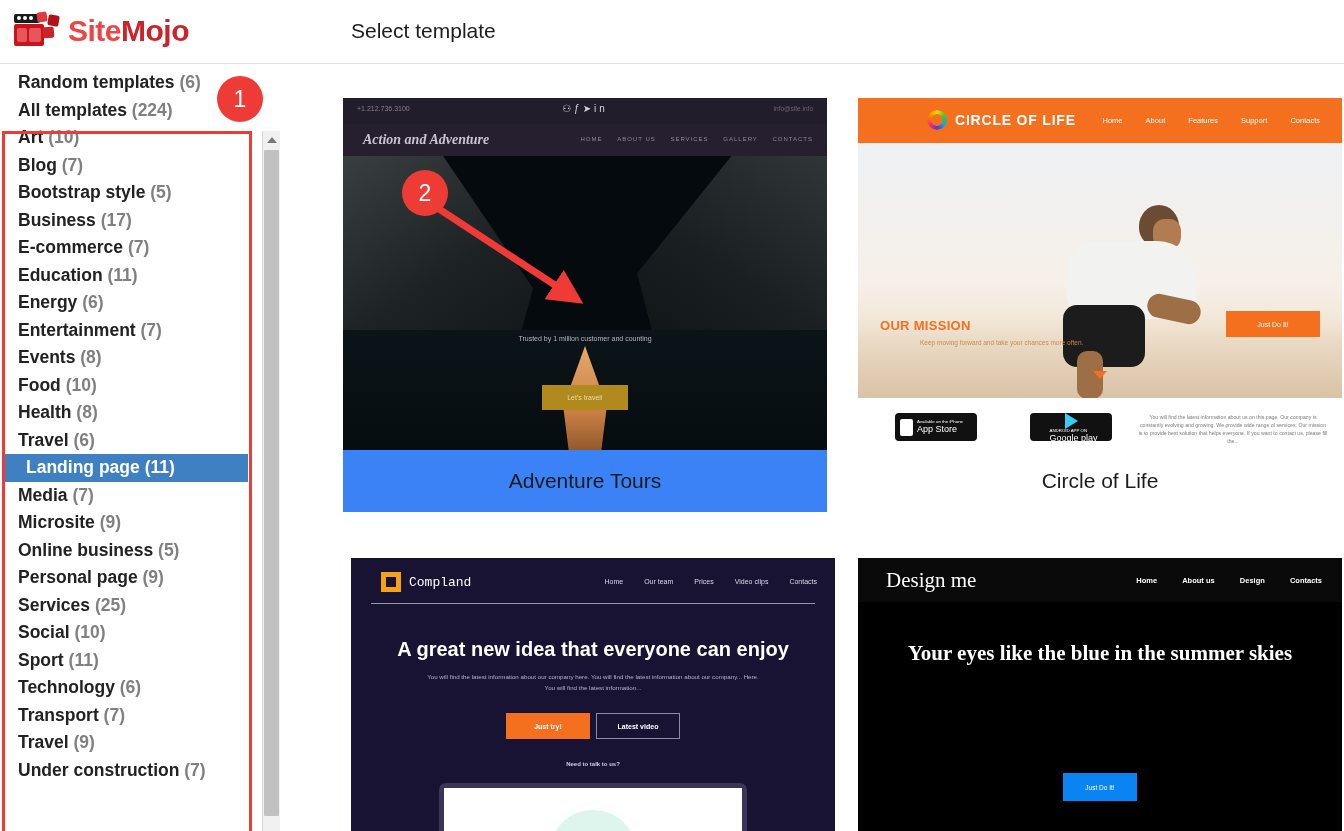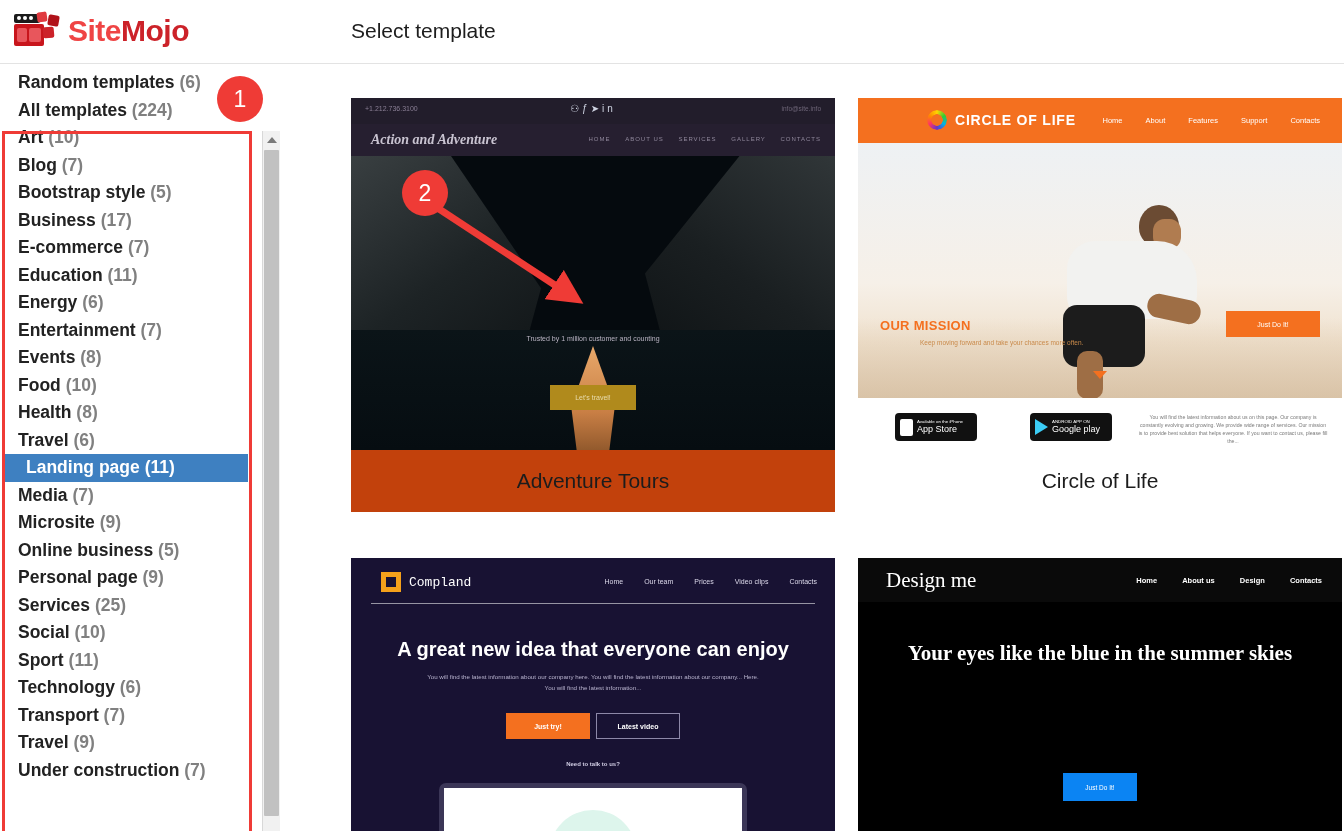--- a/index.html
+++ b/index.html
@@ -61,27 +61,27 @@
   .sb-arrow { width: 0; height: 0; border-left: 5px solid transparent; border-right: 5px solid transparent; }
   #sb-up .sb-arrow { border-bottom: 6px solid #7a7a7a; }
   #sb-thumb {
     position: absolute; left: 1px; top: 19px; width: 15px; height: 666px;
     background: #c1c1c1; border-radius: 1px;
   }
 
   
   #grid { position: absolute; left: 285px; top: 65px; width: 1059px; height: 766px; background: #fff; }
   .card { position: absolute; width: 484px; background: #ffffff; }
-  #card-0 { left: 66px; top: 33px; }
+  #card-0 { left: 58px; top: 33px; }
   #card-1 { left: 573px; top: 33px; }
   #card-2 { left: 66px; top: 493px; }
   #card-3 { left: 573px; top: 493px; }
   .thumb { position: relative; width: 484px; height: 352px; overflow: hidden; }
   .caption {
-    height: 62px; background: #c2410c; color: #1c1c1c;
+    height: 62px; background: #3b82f6; color: #1c1c1c;
     display: flex; align-items: center; justify-content: center;
     font-size: 21px;
   }
   .caption.plain { background: #ffffff; color: #1c1c1c; }
 
   
   .ms1 { width: 100%; height: 100%; background: #0d0f12; position: relative; }
   .ms1-top { height: 26px; background: #221d2b; position: relative; }
   .ms1-phone { position: absolute; left: 14px; top: 7px; font-size: 7px; color: #8a7f95; }
   .ms1-social { position: absolute; left: 50%; transform: translateX(-50%); top: 5px; font-size: 10px; color: #cfd4e2; letter-spacing: 3px; }
@@ -135,21 +135,21 @@
   .ms2-leg { position: absolute; left: 34px; top: 158px; width: 26px; height: 48px; border-radius: 10px; background: #9e6e45; }
   .ms2-tagline { position: absolute; left: 62px; top: 196px; font-size: 6.5px; color: #c98a4a; white-space: nowrap; }
   .ms2-mission { position: absolute; left: 22px; top: 175px; font-size: 13px; font-weight: bold; color: #f4701f; letter-spacing: 0.3px; }
   .ms2-btn { position: absolute; right: 22px; top: 168px; width: 94px; height: 26px;
     background: #f4701f; color: #fff; font-size: 7px; display: flex; align-items: center; justify-content: center; }
   .ms2-chev { position: absolute; left: 50%; transform: translateX(-50%); top: 228px;
     width: 0; height: 0; border-left: 7px solid transparent; border-right: 7px solid transparent; border-top: 8px solid #f4701f; }
   .ms2-bottom { position: absolute; left: 0; top: 300px; right: 0; bottom: 0; background: #ffffff; }
   .store-badge { position: absolute; top: 15px; width: 82px; height: 28px; background: #111; border-radius: 4px;
     display: flex; align-items: center; padding-left: 5px; }
-  #ms2-appstore { left: 37px; } #ms2-gplay { left: 172px; }
+  #ms2-appstore { left: 37px; } #ms2-gplay { left: 172px; flex-direction: column; }
   .sb-ico { width: 13px; height: 17px; background: #fff; border-radius: 2px; margin-right: 4px; flex: none; }
   .sb-play { width: 0; height: 0; border-top: 8px solid transparent; border-bottom: 8px solid transparent; border-left: 13px solid #3bccf5; margin-right: 4px; flex: none; }
   .sb-lines { color: #fff; line-height: 1.05; }
   .sb-small { font-size: 4.4px; display: block; }
   .sb-big { font-size: 9px; font-weight: normal; display: block; }
   .ms2-copy { position: absolute; left: 280px; top: 15px; width: 190px; font-size: 5.2px;
     color: #7a7a7a; text-align: center; line-height: 1.55; }
 
   
   .ms3 { width: 100%; height: 100%; background: #181233; position: relative; }

